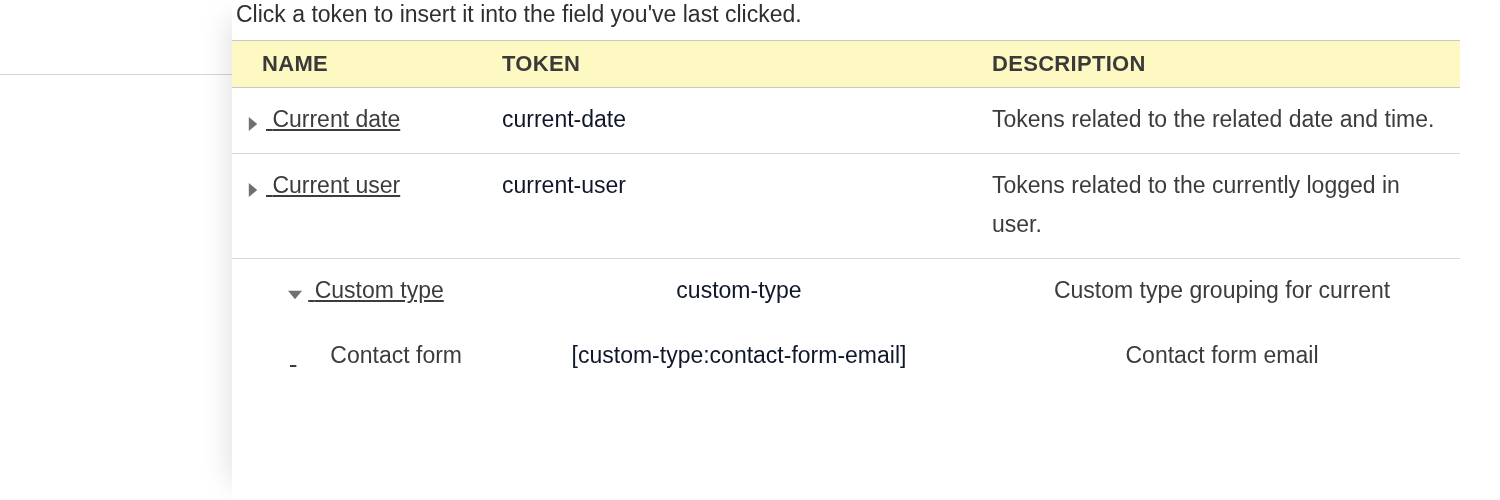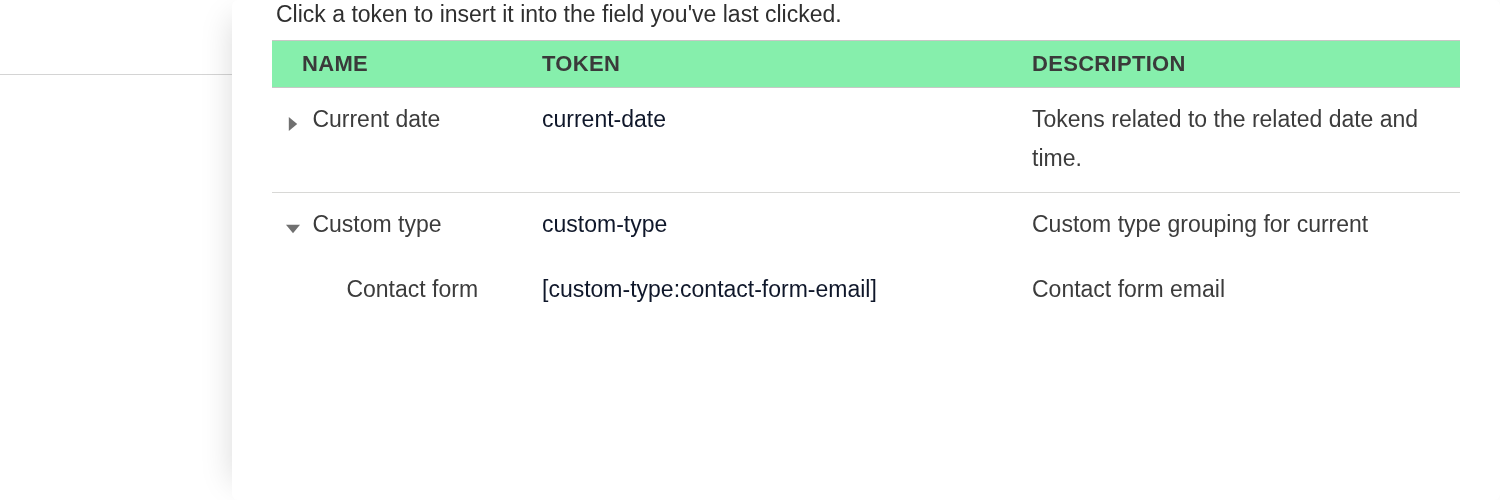--- a/index.html
+++ b/index.html
@@ -29,64 +29,65 @@
       left: 0;
       right: 0;
       height: 1px;
       background: #d4d4d4;
     }
     .panel {
       flex: 1;
       position: relative;
       background: #ffffff;
       box-shadow: -18px 0 30px -18px rgba(0,0,0,0.15), 18px 0 30px -18px rgba(0,0,0,0.15);
-      padding-left: 40px;
       padding-right: 40px;
       border-radius: 6px;
     }
     .help-text {
       color: #2f2f2f;
       font-size: 23px;
       padding: 0 0 10px 4px;
       line-height: 1.3;
     }
     table.token-table {
       width: 100%;
       border-collapse: collapse;
       table-layout: fixed;
     }
     table.token-table thead th {
-      background: #86efac;
+      background: #fef9c3;
       border-top: 1px solid #c8c8c6;
       border-bottom: 1px solid #c8c8c6;
       text-align: left;
       font-weight: 700;
       color: #3a3a3a;
       padding: 10px 8px 10px 8px;
       letter-spacing: 0.3px;
       font-size: 22px;
     }
     table.token-table thead th.col-name { width: 262px; padding-left: 30px; }
     table.token-table thead th.col-token { width: 490px; }
     table.token-table thead th.col-desc { }
     table.token-table tbody tr {
       border-bottom: 1px solid #d8d8d6;
     }
     table.token-table tbody tr.no-border {
       border-bottom: none;
+      text-align: center;
     }
     table.token-table tbody td {
       vertical-align: top;
       padding: 12px 8px 14px 8px;
       line-height: 1.7;
       color: #3c3c3c;
     }
     td.name-cell {
       padding-left: 0;
       padding-right: 4px;
+      text-decoration: underline;
     }
     .name-wrap {
       display: block;
     }
     .expander {
       display: inline-block;
       width: 26px;
       text-align: center;
       color: #6b6b6b;
       user-select: none;
@@ -138,20 +139,34 @@
                   </svg>
               </span>
               <span class="name-text">Current date</span>
             </span>
           </td>
           <td><a class="token-link">current-date</a></td>
           <td class="desc-cell">Tokens related to the related date and time.</td>
         </tr>
 
 
+        <tr>
+          <td class="name-cell">
+            <span class="name-wrap">
+              <span class="expander">
+                <svg viewBox="0 0 10 10">
+                    <path d="M2 0 L8 5 L2 10 Z" fill="#707070"></path>
+                  </svg>
+              </span>
+              <span class="name-text">Current user</span>
+            </span>
+          </td>
+          <td><a class="token-link">current-user</a></td>
+          <td class="desc-cell">Tokens related to the currently logged in user.</td>
+        </tr>
 
         <tr class="no-border">
           <td class="name-cell">
             <span class="name-wrap">
               <span class="expander">
                 <svg viewBox="0 0 10 10">
                     <path d="M0 2 L10 2 L5 8 Z" fill="#707070"></path>
                   </svg>
               </span>
               <span class="name-text">Custom type</span>

